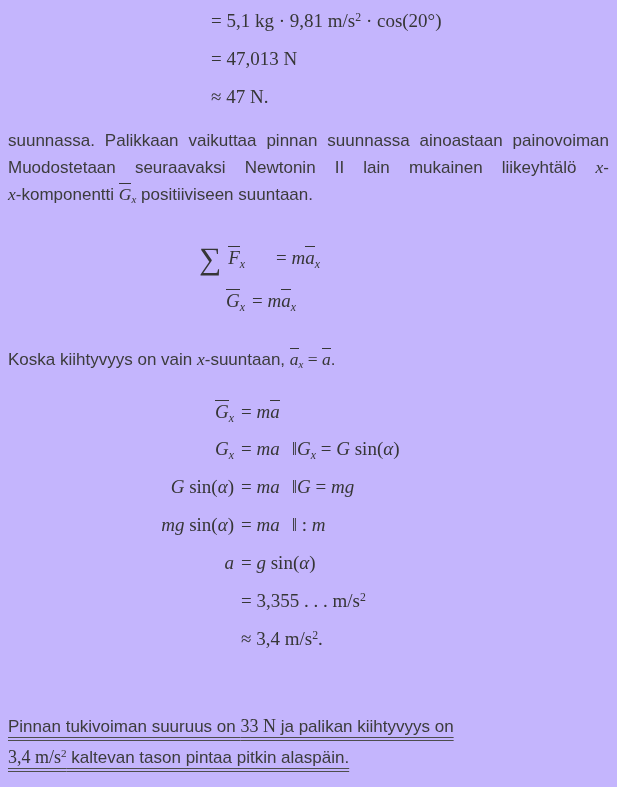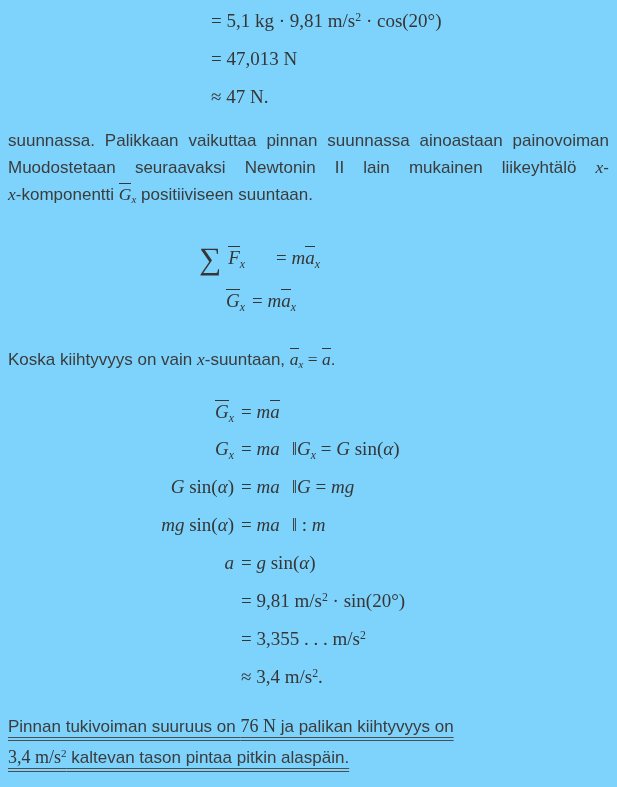--- a/index.html
+++ b/index.html
@@ -1,17 +1,17 @@
 <!DOCTYPE html>
 <html><head>
 <meta charset="utf-8">
 <style>
   html,body{margin:0;padding:0;background:#ffffff;}
   .page{
-    position:relative;width:617px;height:787px;background:#7dd3fc;
+    position:relative;width:617px;height:787px;background:#c4b5fd;
     font-family:"Liberation Sans","DejaVu Sans",sans-serif;color:#3c3c3c;
     overflow:hidden;
   }
   
   .eq-block{
     position:absolute;
     font-family:"Liberation Serif","DejaVu Serif",serif;
     color:#363636;font-size:19px;
   }
   .eq-row{display:flex;align-items:center;}
@@ -110,32 +110,27 @@
       <span class="mid">= <span class="it">ma</span></span>
       <span class="cmt">‖ : <span class="it">m</span></span>
     </div>
     <div class="eq-row">
       <span class="lhs"><span class="it">a</span></span>
       <span class="mid">= <span class="it">g</span> sin(<span class="it">α</span>)</span>
       <span class="cmt"></span>
     </div>
     <div class="eq-row">
       <span class="lhs"></span>
-      <span class="mid">= 9,81 m/s<sup>2</sup> · sin(20°)</span>
-      <span class="cmt"></span>
-    </div>
-    <div class="eq-row">
-      <span class="lhs"></span>
       <span class="mid">= 3,355 . . . m/s<sup>2</sup></span>
       <span class="cmt"></span>
     </div>
     <div class="eq-row">
       <span class="lhs"></span>
       <span class="mid">≈ 3,4 m/s<sup>2</sup>.</span>
       <span class="cmt"></span>
     </div>
   </div>
 
   <div class="answer">
-    <span class="text">Pinnan tukivoiman suuruus on <span class="math">76 N</span> ja palikan kiihtyvyys on <span class="math">3,4 m/s<sup>2</sup></span> kaltevan tason pintaa pitkin alaspäin.</span>
+    <span class="text">Pinnan tukivoiman suuruus on <span class="math">33 N</span> ja palikan kiihtyvyys on <span class="math">3,4 m/s<sup>2</sup></span> kaltevan tason pintaa pitkin alaspäin.</span>
   </div>
 
 </div>
 
 </body></html>

